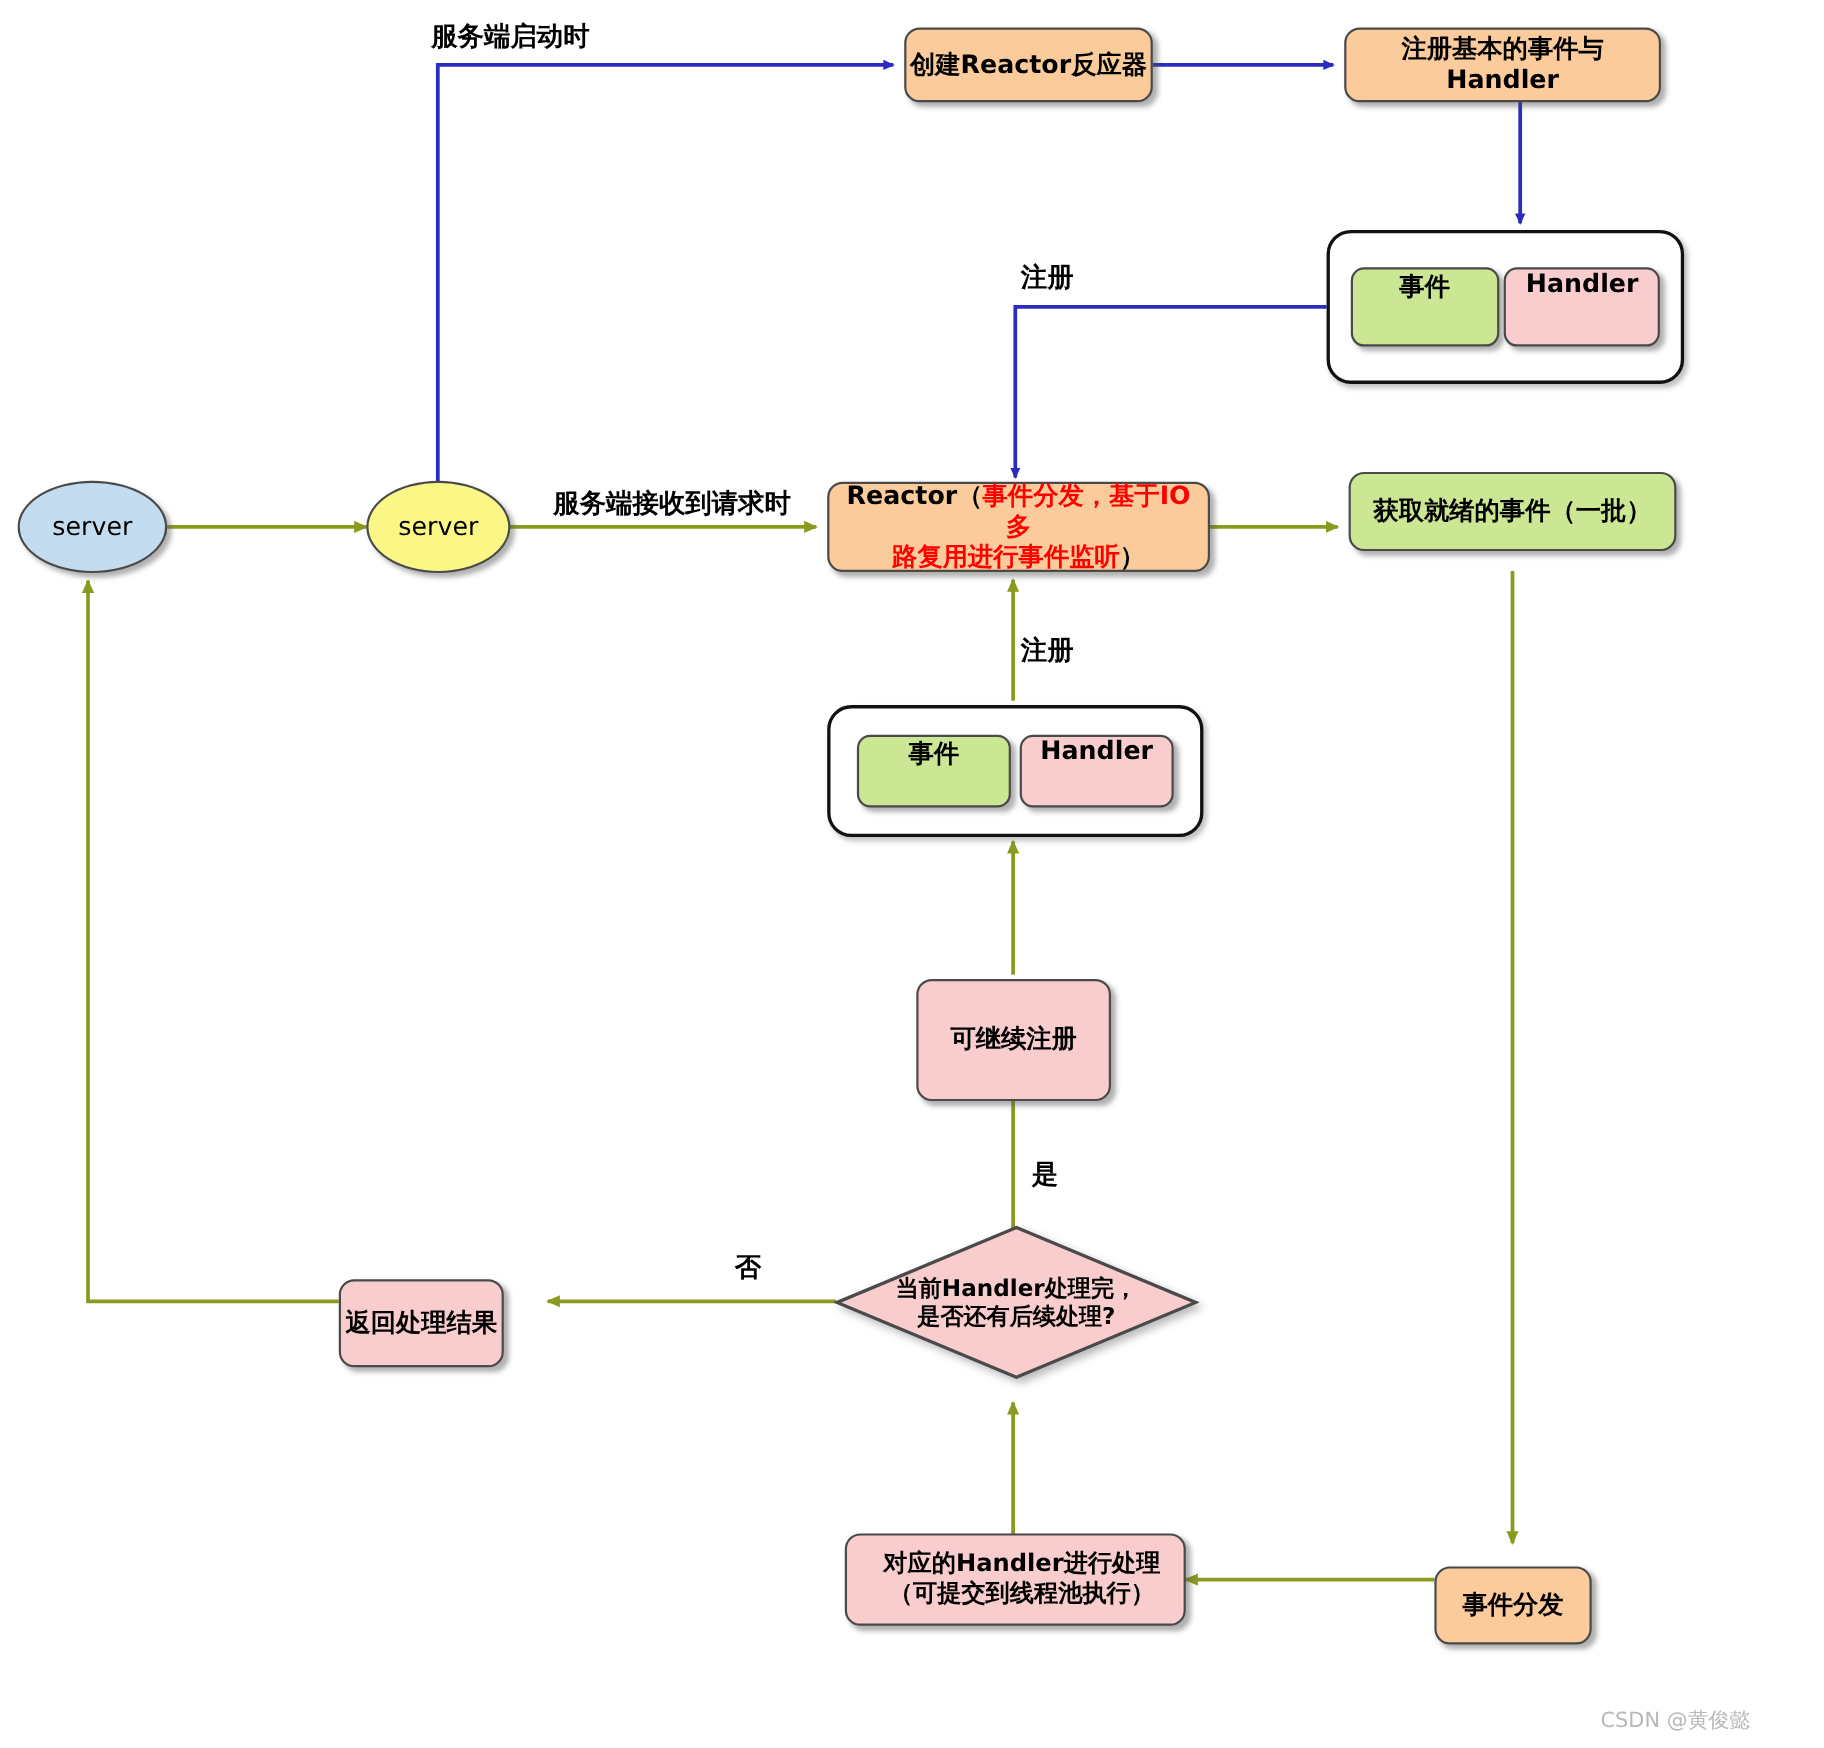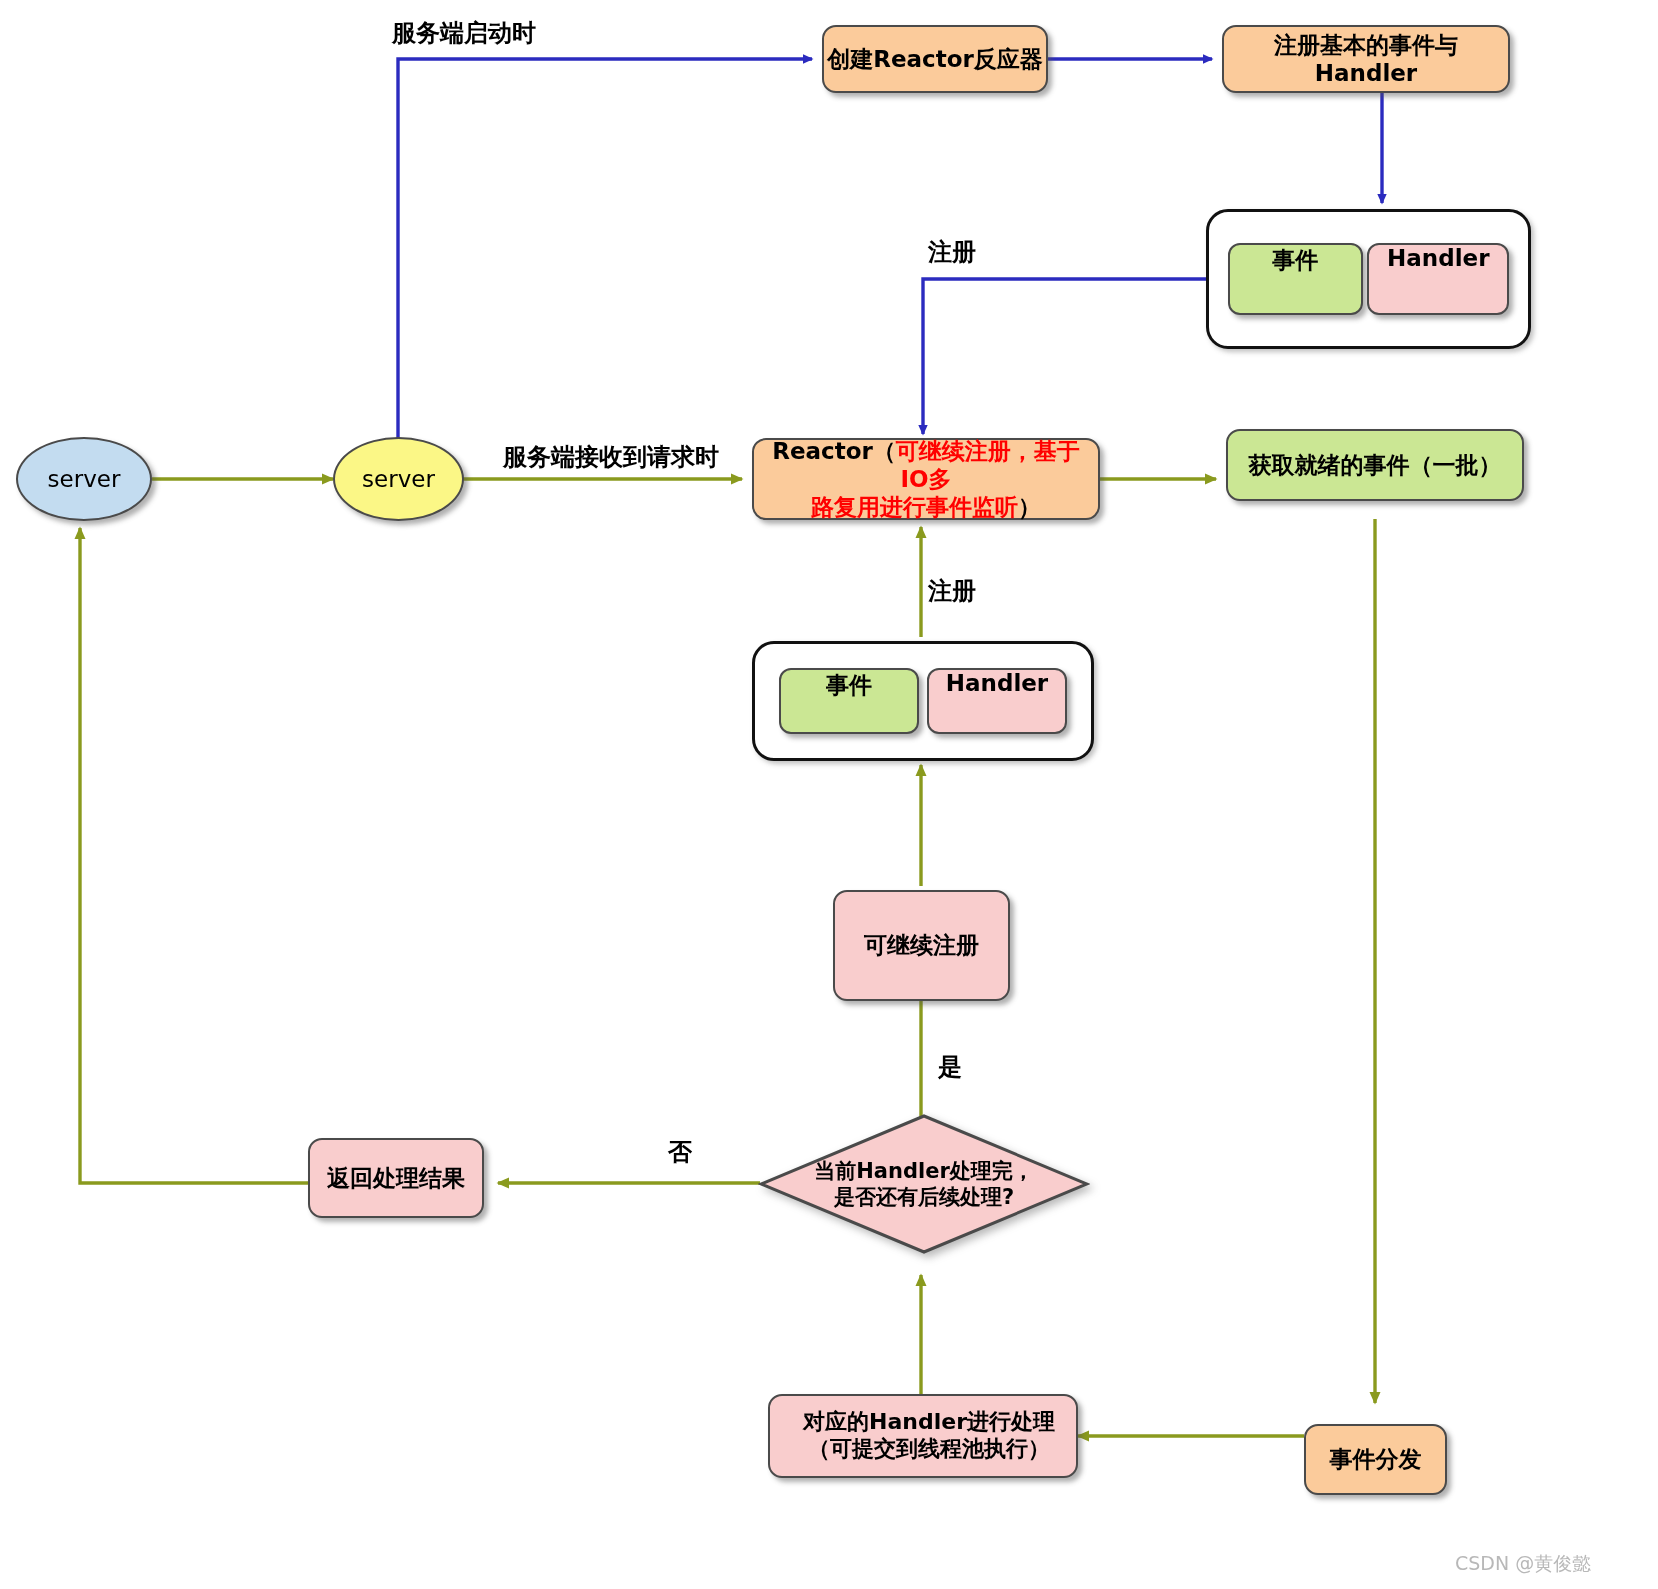--- a/index.html
+++ b/index.html
@@ -174,21 +174,21 @@
   <div class="node rounded orange" style="left:822px; top:25px; width:226px; height:68px; font-size:23px;">
     <span>创建Reactor反应器</span>
   </div>
 
   <div class="node rounded orange" style="left:1222px; top:25px; width:288px; height:68px; font-size:23px;">
     <span>注册基本的事件与Handler</span>
   </div>
 
   <div class="node rounded orange" style="left:752px; top:438px; width:348px; height:82px; font-size:23px; padding:0 8px;">
     <div>
-      <span>Reactor（</span><span class="red">可继续注册，基于IO多</span><br>
+      <span>Reactor（</span><span class="red">事件分发，基于IO多</span><br>
       <span class="red">路复用进行事件监听</span><span>）</span>
     </div>
   </div>
 
   <div class="node rounded green" style="left:1226px; top:429px; width:298px; height:72px; font-size:23px;">
     <span>获取就绪的事件（一批）</span>
   </div>
 
   <div class="node rounded orange" style="left:1304px; top:1404px; width:143px; height:71px; font-size:23px;margin-top:20px;">
     <span>事件分发</span>
@@ -206,21 +206,21 @@
       <polygon points="166,3 329,71 166,139 3,71" fill="#f9cdcd" stroke="#4a4a4a" stroke-width="3"></polygon>
     </svg>
     <div class="diamond-label">
       <div>
         <span>当前Handler处理完，</span><br>
         <span>是否还有后续处理?</span>
       </div>
     </div>
   </div>
 
-  <div class="node rounded pink" style="left:308px; top:1138px; width:176px; height:80px; font-size:23px;">
+  <div class="node rounded pink" style="left:308px; top:1163px; width:150px; height:80px; font-size:23px;">
     <span>返回处理结果</span>
   </div>
 
   <div class="node rounded pink" style="left:833px; top:890px; width:177px; height:111px; font-size:23px;">
     <span>可继续注册</span>
   </div>
 
   <div class="container-box" style="left:1206px; top:209px; width:325px; height:140px; padding:0 14px;">
     <div class="chip green" style="width:135px; height:72px; font-size:23px;">
       <span>事件</span>

